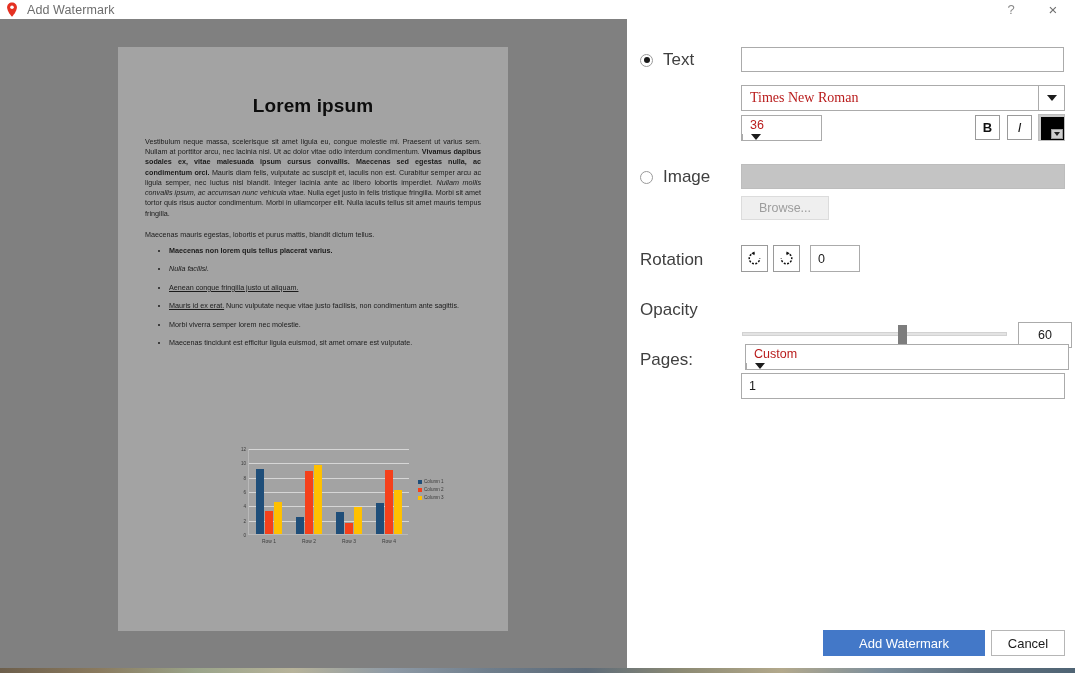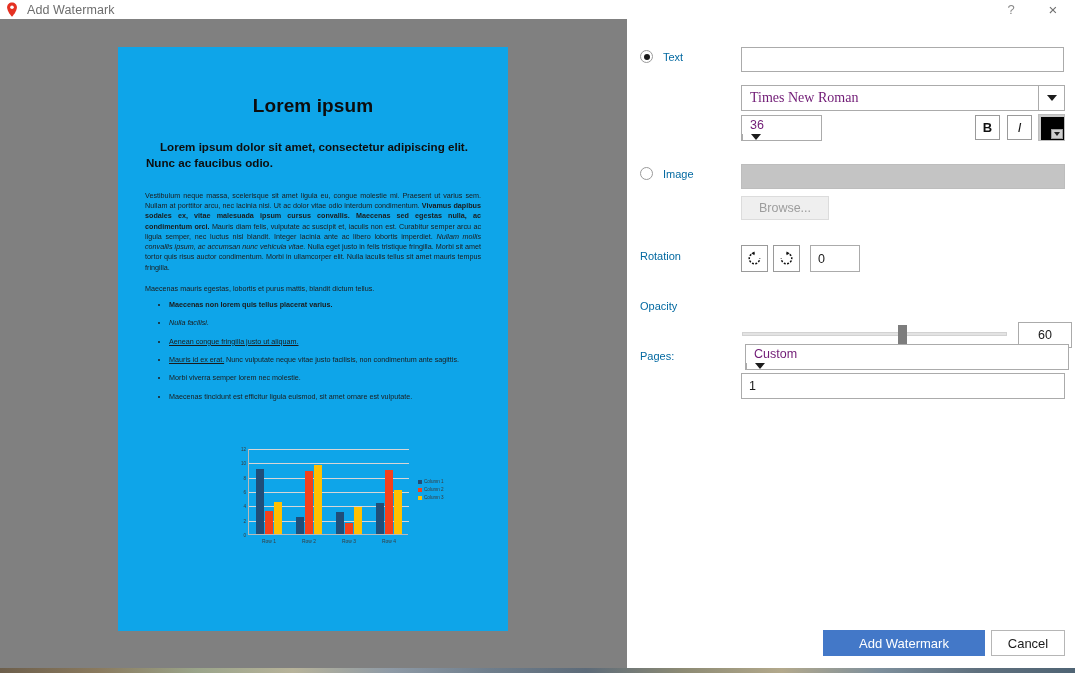--- a/index.html
+++ b/index.html
@@ -35,21 +35,21 @@
   }
   .tb-btn.close { font-size: 15px; color: #6f6f6f; width: 44px; }
   
   .preview-pane {
     position: absolute; left: 0; top: 19px;
     width: 627px; height: 649px; background: #808080;
   }
   .page {
     position: absolute; left: 118px; top: 28px;
     width: 390px; height: 584px;
-    background: #0ea5e9;
+    background: #a3a3a3;
   }
   .doc-title {
     margin: 0; padding-top: 48px;
     text-align: center; font-size: 19px; font-weight: bold;
     color: #0d0d0d; letter-spacing: .1px;
   }
   .doc-sub {
     margin: 22px 28px 0 28px; font-size: 11.6px; font-weight: bold;
     line-height: 1.38; color: #0d0d0d; text-indent: 14px;
   }
@@ -101,40 +101,40 @@
     font-size: 4.6px; color: #3a3a3a; line-height: 1.75;
   }
   .legend-row { display: flex; align-items: center; gap: 2px; }
   .legend-sw { width: 4px; height: 4px; display: inline-block; }
   
   .panel {
     position: absolute; left: 627px; top: 19px;
     width: 448px; height: 649px; background: #ffffff;
   }
   .row { position: absolute; }
-  .lbl { font-size: 11px; color: #0369a1; }
+  .lbl { font-size: 17px; color: #404040; }
   .radio-row { display: flex; align-items: center; gap: 10px; }
   .radio {
     width: 13px; height: 13px; border-radius: 50%;
     border: 1px solid #9a9a9a; background: #fff;
     display: inline-block; position: relative;
   }
   .radio.on::after {
     content: ""; position: absolute; left: 2.5px; top: 2.5px;
     width: 6px; height: 6px; border-radius: 50%; background: #1a1a1a;
   }
   .tbox {
     border: 1px solid #ababab; background: #fff; height: 25px;
     font-size: 12.5px; color: #1a1a1a; display: flex; align-items: center;
     padding: 0 7px;
   }
   .combo { display: flex; border: 1px solid #ababab; height: 26px; background:#fff; }
   .combo .val {
     flex: 1; display: flex; align-items: center; padding: 0 8px;
-    font-size: 12.5px; color: #701a75;
+    font-size: 12.5px; color: #b91c1c;
   }
   .combo .val.serif { font-family: "Liberation Serif", serif; font-size: 14px; }
   .combo .arrow {
     width: 26px; display: flex; align-items: center; justify-content: center;
     border-left: 1px solid #ababab;
   }
   .caret {
     width: 0; height: 0; border-left: 5px solid transparent;
     border-right: 5px solid transparent; border-top: 6px solid #1c1c1c;
   }
@@ -208,21 +208,20 @@
     </svg>
     <div class="title-text">Add Watermark</div>
     <div class="title-spacer"></div>
     <div class="tb-btn">?</div>
     <div class="tb-btn close">×</div>
   </div>
 
   <div class="preview-pane">
     <div class="page">
       <h1 class="doc-title">Lorem ipsum</h1>
-      <p class="doc-sub">Lorem ipsum dolor sit amet, consectetur adipiscing elit. Nunc ac faucibus odio.</p>
       <p class="doc-body">
         <span>Vestibulum neque massa, scelerisque sit amet ligula eu, congue molestie mi. Praesent ut varius sem. Nullam at porttitor arcu, nec lacinia nisi. Ut ac dolor vitae odio interdum condimentum. </span><span class="b">Vivamus dapibus sodales ex, vitae malesuada ipsum cursus convallis. Maecenas sed egestas nulla, ac condimentum orci.</span><span> Mauris diam felis, vulputate ac suscipit et, iaculis non est. Curabitur semper arcu ac ligula semper, nec luctus nisl blandit. Integer lacinia ante ac libero lobortis imperdiet. </span><span class="i">Nullam mollis convallis ipsum, ac accumsan nunc vehicula vitae.</span><span> Nulla eget justo in felis tristique fringilla. Morbi sit amet tortor quis risus auctor condimentum. Morbi in ullamcorper elit. Nulla iaculis tellus sit amet mauris tempus fringilla.</span>
       </p>
       <p class="doc-p2">Maecenas mauris egestas, lobortis et purus mattis, blandit dictum tellus.</p>
       <ul class="doc-list">
         <li><span class="b">Maecenas non lorem quis tellus placerat varius.</span></li>
         <li><span class="i">Nulla facilisi.</span></li>
         <li><span class="u">Aenean congue fringilla justo ut aliquam. </span></li>
         <li><span class="u">Mauris id ex erat.</span><span> Nunc vulputate neque vitae justo facilisis, non condimentum ante sagittis.</span></li>
         <li><span>Morbi viverra semper lorem nec molestie.</span></li>

